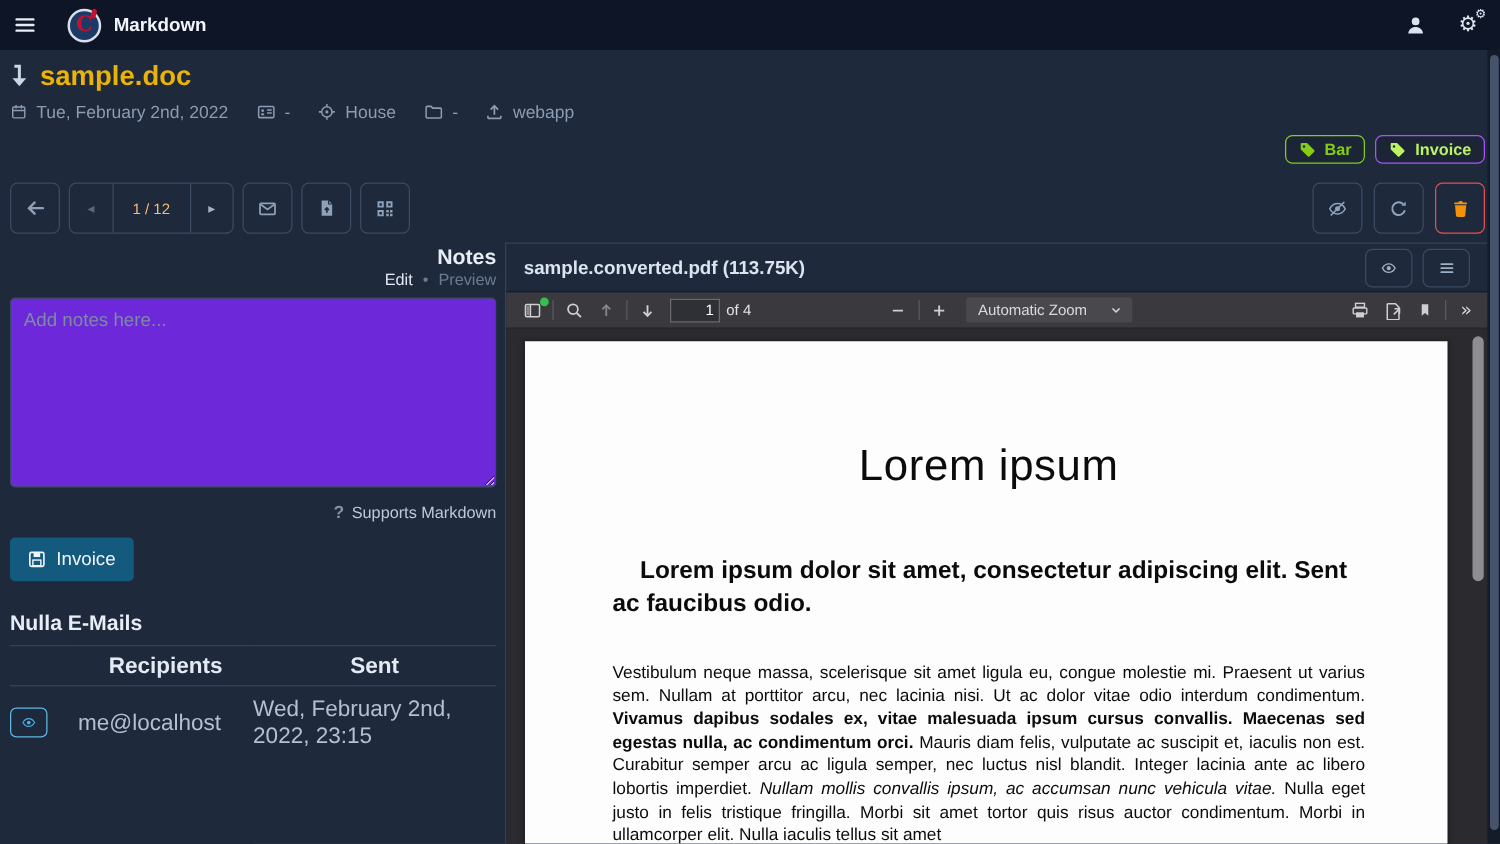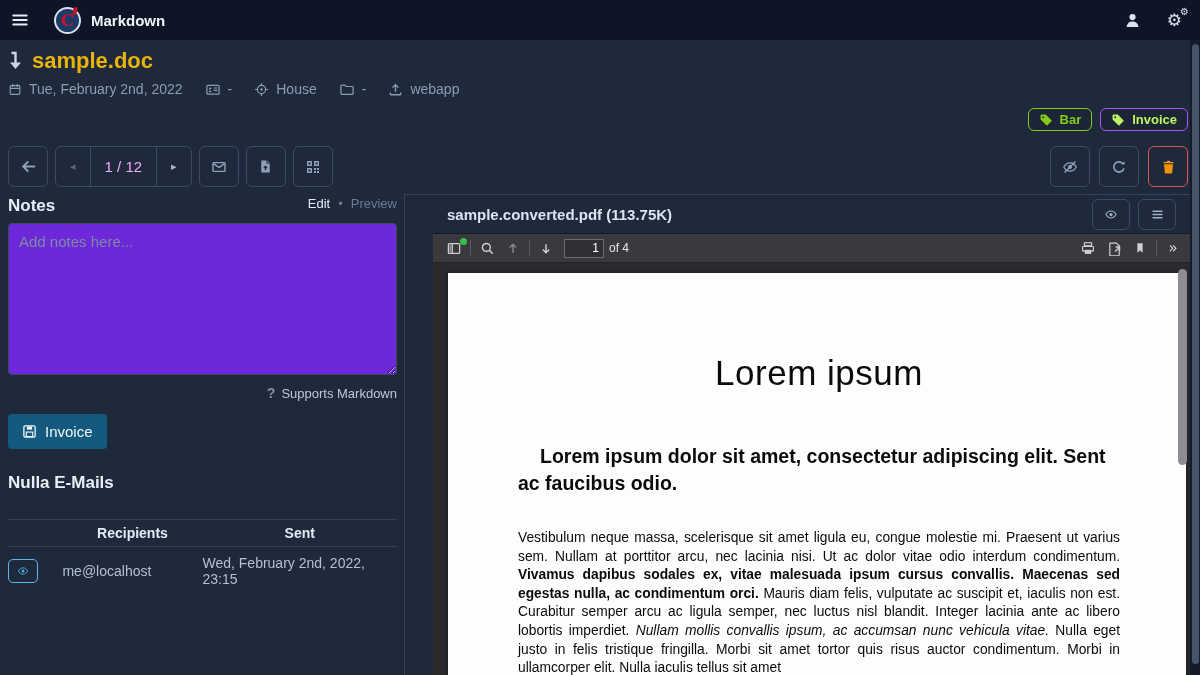--- a/index.html
+++ b/index.html
@@ -32,54 +32,54 @@
   .tag { display:flex; align-items:center; gap:7px; border:1px solid; border-radius:6px;
          padding:3px 10px; font-size:13px; font-weight:bold; cursor:pointer; background:rgba(0,0,0,0.08); }
 
   
   .toolbar { position:absolute; top:146px; left:8px; right:12px; display:flex; }
   .tbtn { height:41px; min-width:40px; border:1px solid #3c4b64; border-radius:6px; background:transparent;
           color:#8fa1b8; display:flex; align-items:center; justify-content:center; cursor:pointer; }
   .tb-group { display:flex; align-items:stretch; border:1px solid #3c4b64; border-radius:6px; height:41px; }
   .tb-group .seg { display:flex; align-items:center; justify-content:center; padding:0 14px; cursor:pointer; }
   .tb-group .seg + .seg { border-left:1px solid #3c4b64; }
-  .pag-text { color:#f0abfc; font-size:15px; min-width:62px; justify-content:center;text-align:center; }
+  .pag-text { color:#fdba74; font-size:12px; min-width:62px; justify-content:center;text-align:center; }
   .caret { font-family:"DejaVu Sans", sans-serif; font-size:11px; }
   .caret.dim { color:#596780; }
   .caret.lit { color:#a5b4c8; }
   .tb-left { display:flex; gap:7px; }
   .tb-right { margin-left:auto; display:flex; gap:9px; }
   .tbtn.danger { border-color:#e35151; color:#f5920b; }
 
   
   .content { position:absolute; top:194px; left:0; right:10px; bottom:0; }
   .left-col { position:absolute; left:8px; top:0; width:389px; bottom:0; }
   .right-panel { position:absolute; left:404px; top:0; right:0; bottom:0;
-                 border-left:1px solid #34415a; border-top:1px solid #34415a; display:flex; flex-direction:column;padding-left:28px; }
-
-  
-  .notes-head { display:flex; align-items:flex-start; margin-top:2px; }
+                 border-left:1px solid #34415a; border-top:1px solid #34415a; display:flex; flex-direction:column; }
+
+  
+  .notes-head { display:flex; align-items:flex-end; margin-top:2px;flex-direction:column; }
   .notes-head h3 { font-size:17px; font-weight:bold; color:#e8eef6; }
   .notes-tabs { margin-left:auto; display:flex; align-items:center; gap:8px; font-size:13px; }
   .tab-active { color:#e3eaf3; cursor:pointer; }
   .tab-dim { color:#6b7b92; cursor:pointer; }
   .notes-area { margin-top:7px; width:100%; height:152px; background:#6d28d9; border:1px solid #3c4b64;
                 border-radius:4px; color:#dde5ef; font-size:15px; padding:9px 10px; resize:vertical;
                 font-family:"Liberation Sans", sans-serif; }
   .notes-area::placeholder { color:#7c8ba1; }
   .md-hint { margin-top:6px; display:flex; justify-content:flex-end; align-items:center; gap:6px;
              font-size:13px; color:#bcc8d8; cursor:pointer; }
   .md-hint .q { font-weight:bold; color:#8392a8; font-size:14px; }
   .submit-btn { margin-top:13px; display:inline-flex; align-items:center; gap:8px; background:#14597e;
                 color:#f0f5fa; border:none; border-radius:4px; font-size:15px; padding:9px 14px; cursor:pointer;
                 font-family:"Liberation Sans", sans-serif; }
 
   
   .sent-head { margin-top:24px; font-size:17px; font-weight:bold; color:#e8eef6; }
-  .sent-table { width:100%; margin-top:26px; border-collapse:collapse; font-size:14px; }
+  .sent-table { width:100%; margin-top:7px; border-collapse:collapse; font-size:18px; }
   .sent-table th { border-top:1px solid #34415a; border-bottom:1px solid #34415a; padding:5px 0;
                    font-weight:bold; color:#e3eaf3; text-align:center; }
   .sent-table td { padding:8px 0 6px; color:#b3c0d1; }
   .eye-btn { width:30px; height:24px; border:1px solid #5fb9e4; border-radius:5px; background:transparent;
              color:#49ade0; display:inline-flex; align-items:center; justify-content:center; cursor:pointer; }
 
   
   .attach-head { height:39px; display:flex; align-items:center; padding:0 14px; border-bottom:1px solid #121a28; }
   .attach-title { font-size:15px; font-weight:bold; color:#dbe4ef; }
   .attach-btns { margin-left:auto; display:flex; gap:8px; }
@@ -357,20 +357,39 @@
         </div>
         <div class="psep"></div>
         <div class="pbtn">
           <svg class="ic" width="14" height="15" viewBox="0 0 16 16">
               <path d="M8 3v9.6M4.4 9.2 8 12.8l3.6-3.6" stroke="currentColor" fill="none" stroke-width="1.7"></path>
             </svg>
         </div>
         <input class="page-input" type="text" value="1" style="">
         <span class="of-label">of 4</span>
 
+        <div class="zoom-center">
+          <div class="pbtn">
+            <svg class="ic" width="13" height="13" viewBox="0 0 16 16">
+                <path d="M3 8h10" stroke="currentColor" stroke-width="1.8"></path>
+              </svg>
+          </div>
+          <div class="psep"></div>
+          <div class="pbtn">
+            <svg class="ic" width="13" height="13" viewBox="0 0 16 16">
+                <path d="M8 3v10M3 8h10" stroke="currentColor" stroke-width="1.8"></path>
+              </svg>
+          </div>
+          <div class="zoom-select">
+            <span>Automatic Zoom</span>
+            <svg class="ic" width="10" height="10" viewBox="0 0 16 16">
+                <path d="m3.5 6 4.5 4.5L12.5 6" stroke="currentColor" fill="none" stroke-width="2"></path>
+              </svg>
+          </div>
+        </div>
 
         <div class="pdf-tb-right">
           <div class="pbtn">
             <svg class="ic" width="16" height="15" viewBox="0 0 16 16">
                 <rect x="4.2" y="1.8" width="7.6" height="3.2" stroke="currentColor" fill="none" stroke-width="1.2"></rect>
                 <rect x="2.2" y="5.8" width="11.6" height="5" rx="0.8" stroke="currentColor" fill="none" stroke-width="1.2"></rect>
                 <rect x="4.6" y="9.4" width="6.8" height="4.4" fill="currentColor"></rect>
               </svg>
           </div>
           <div class="pbtn">

